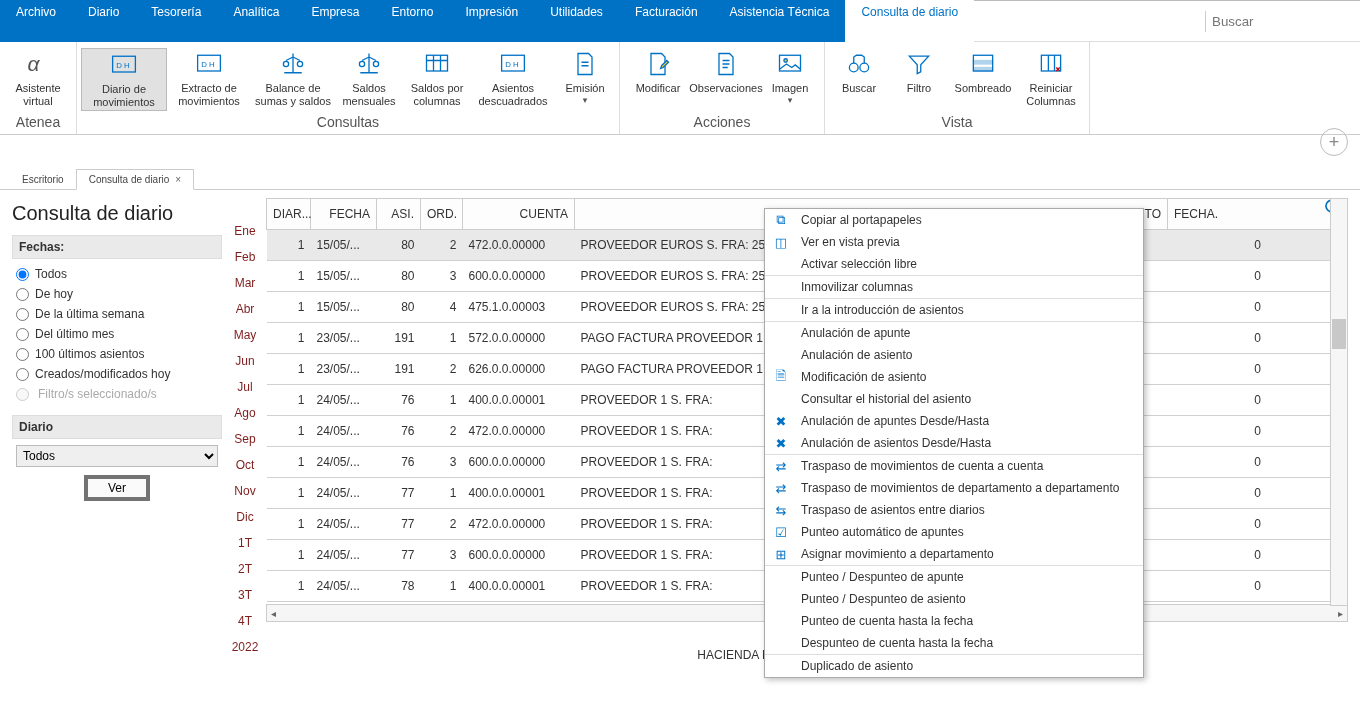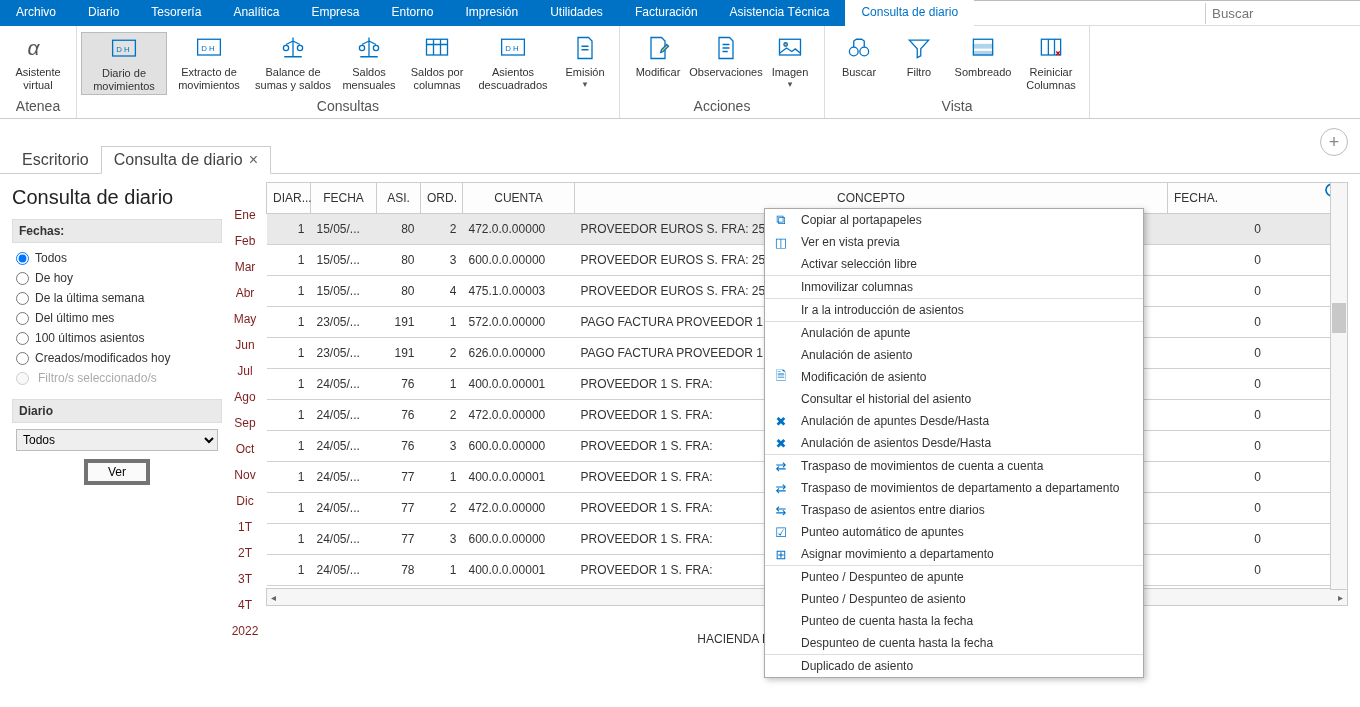--- a/index.html
+++ b/index.html
@@ -1,18 +1,18 @@
 <!DOCTYPE html>
 <html><head>
 <meta charset="utf-8">
 <style>
   html, body { margin: 0; padding: 0; font-family: "Segoe UI", Tahoma, sans-serif; font-size: 12px; color: #333; background: #fff; width: 1360px; height: 707px; overflow: hidden; }
   
   
-  .menubar { display: flex; align-items: stretch; height: 26px; background: #fff; }
+  .menubar { display: flex; align-items: stretch; height: 42px; background: #fff; }
   .menubar .menu-item { padding: 5px 16px 4px; color: #fff; background: #0072c6; font-size: 12px; cursor: pointer; }
   .menubar .menu-item.active { background: #fff; color: #0072c6; }
   .menubar .search-wrap { flex: 1; display: flex; justify-content: flex-end; align-items: center; padding-right: 8px; background: #fff; border-top: 1px solid #bbb; border-bottom: 1px solid #ddd; }
   .menubar .search-wrap input { width: 134px; border: none; border-left: 1px solid #ccc; padding: 3px 6px; outline: none; color: #777; }
   
   
   .ribbon { display: flex; align-items: flex-end; height: 92px; border-bottom: 1px solid #ccc; position: relative; }
   .ribbon-group { display: flex; flex-direction: column; align-items: center; border-right: 1px solid #ddd; padding: 0 4px; height: 100%; }
   .ribbon-group-items { display: flex; flex: 1; align-items: flex-start; padding-top: 6px; }
   .ribbon-group-label { font-size: 14px; color: #555; padding: 2px 0 4px; text-align: center; }
@@ -21,21 +21,21 @@
   .ribbon-btn.narrow { width: 56px; }
   .ribbon-btn.sel { background: #e1e1e1; border: 1px solid #bbb; }
   .ribbon-icon { width: 28px; height: 28px; margin-bottom: 4px; display: flex; align-items: center; justify-content: center; font-size: 20px; color: #0072c6; }
   .ribbon-icon svg { width: 28px; height: 28px; }
   .ribbon-btn span.lbl { white-space: pre-line; }
   
   .add-circle { position: absolute; right: 12px; top: 128px; width: 26px; height: 26px; border: 1px solid #bbb; border-radius: 50%; display: flex; align-items: center; justify-content: center; color: #888; font-size: 18px; cursor: pointer; }
   
   
   .doc-tabs { margin-top: 30px; display: flex; align-items: flex-end; height: 24px; border-bottom: 1px solid #ccc; padding-left: 10px; }
-  .doc-tab { padding: 4px 12px; font-size: 16px; color: #444; cursor: pointer; }
+  .doc-tab { padding: 4px 12px; font-size: 10px; color: #444; cursor: pointer; }
   .doc-tab.active { border: 1px solid #ccc; border-bottom: 1px solid #fff; background: #fff; position: relative; top: 1px; }
   .doc-tab .close { margin-left: 6px; color: #666; }
   
   
   .main-wrap { display: flex; padding: 8px 12px 0; position: relative; }
   .left-panel { width: 210px; flex-shrink: 0; }
   
   .page-title { font-size: 20px; color: #222; margin: 4px 0 10px; }
   
   .sect-hdr { background: #eaeaea; padding: 4px 6px; font-size: 12px; font-weight: bold; color: #333; border: 1px solid #ddd; }
@@ -48,21 +48,21 @@
   .diario-field select { width: 100%; font-size: 12px; padding: 2px; border: 1px solid #bbb; }
   .ver-btn-wrap { text-align: center; margin-top: 8px; }
   .ver-btn-wrap button { padding: 2px 20px; border: 4px solid #737373; background: #fafafa; cursor: pointer; font-size: 12px; }
   
   .month-col { width: 38px; flex-shrink: 0; margin-left: 4px; display: flex; flex-direction: column; align-items: center; padding-top: 26px; }
   .month-col div { font-size: 12px; color: #7f1d1d; margin-bottom: 12px; cursor: pointer; }
   
   .table-area { flex: 1; position: relative; margin-left: 2px; }
   
   table.grid { border-collapse: collapse; width: 100%; table-layout: fixed; }
-  table.grid th { background: #fdfdfd; border: 1px solid #ccc; padding: 8px 6px; text-align: center; font-weight: normal; font-size: 12px; color: #333; }
+  table.grid th { background: #fdfdfd; border: 1px solid #ccc; padding: 8px 6px; text-align: right; font-weight: normal; font-size: 12px; color: #333; }
   table.grid td { border-bottom: 1px solid #d0d0d0; padding: 8px 6px; font-size: 12px; color: #333; }
   table.grid tr.sel td { background: #e9e9e9; }
   .col-diario { width: 44px; text-align: right; }
   .col-fecha  { width: 66px; }
   .col-asi    { width: 44px; text-align: right; }
   .col-ord    { width: 42px; text-align: right; }
   .col-cuenta { width: 112px; }
   .col-concepto { width: 180px; }
   .col-subdep { width: 180px; text-align: center; }
   

